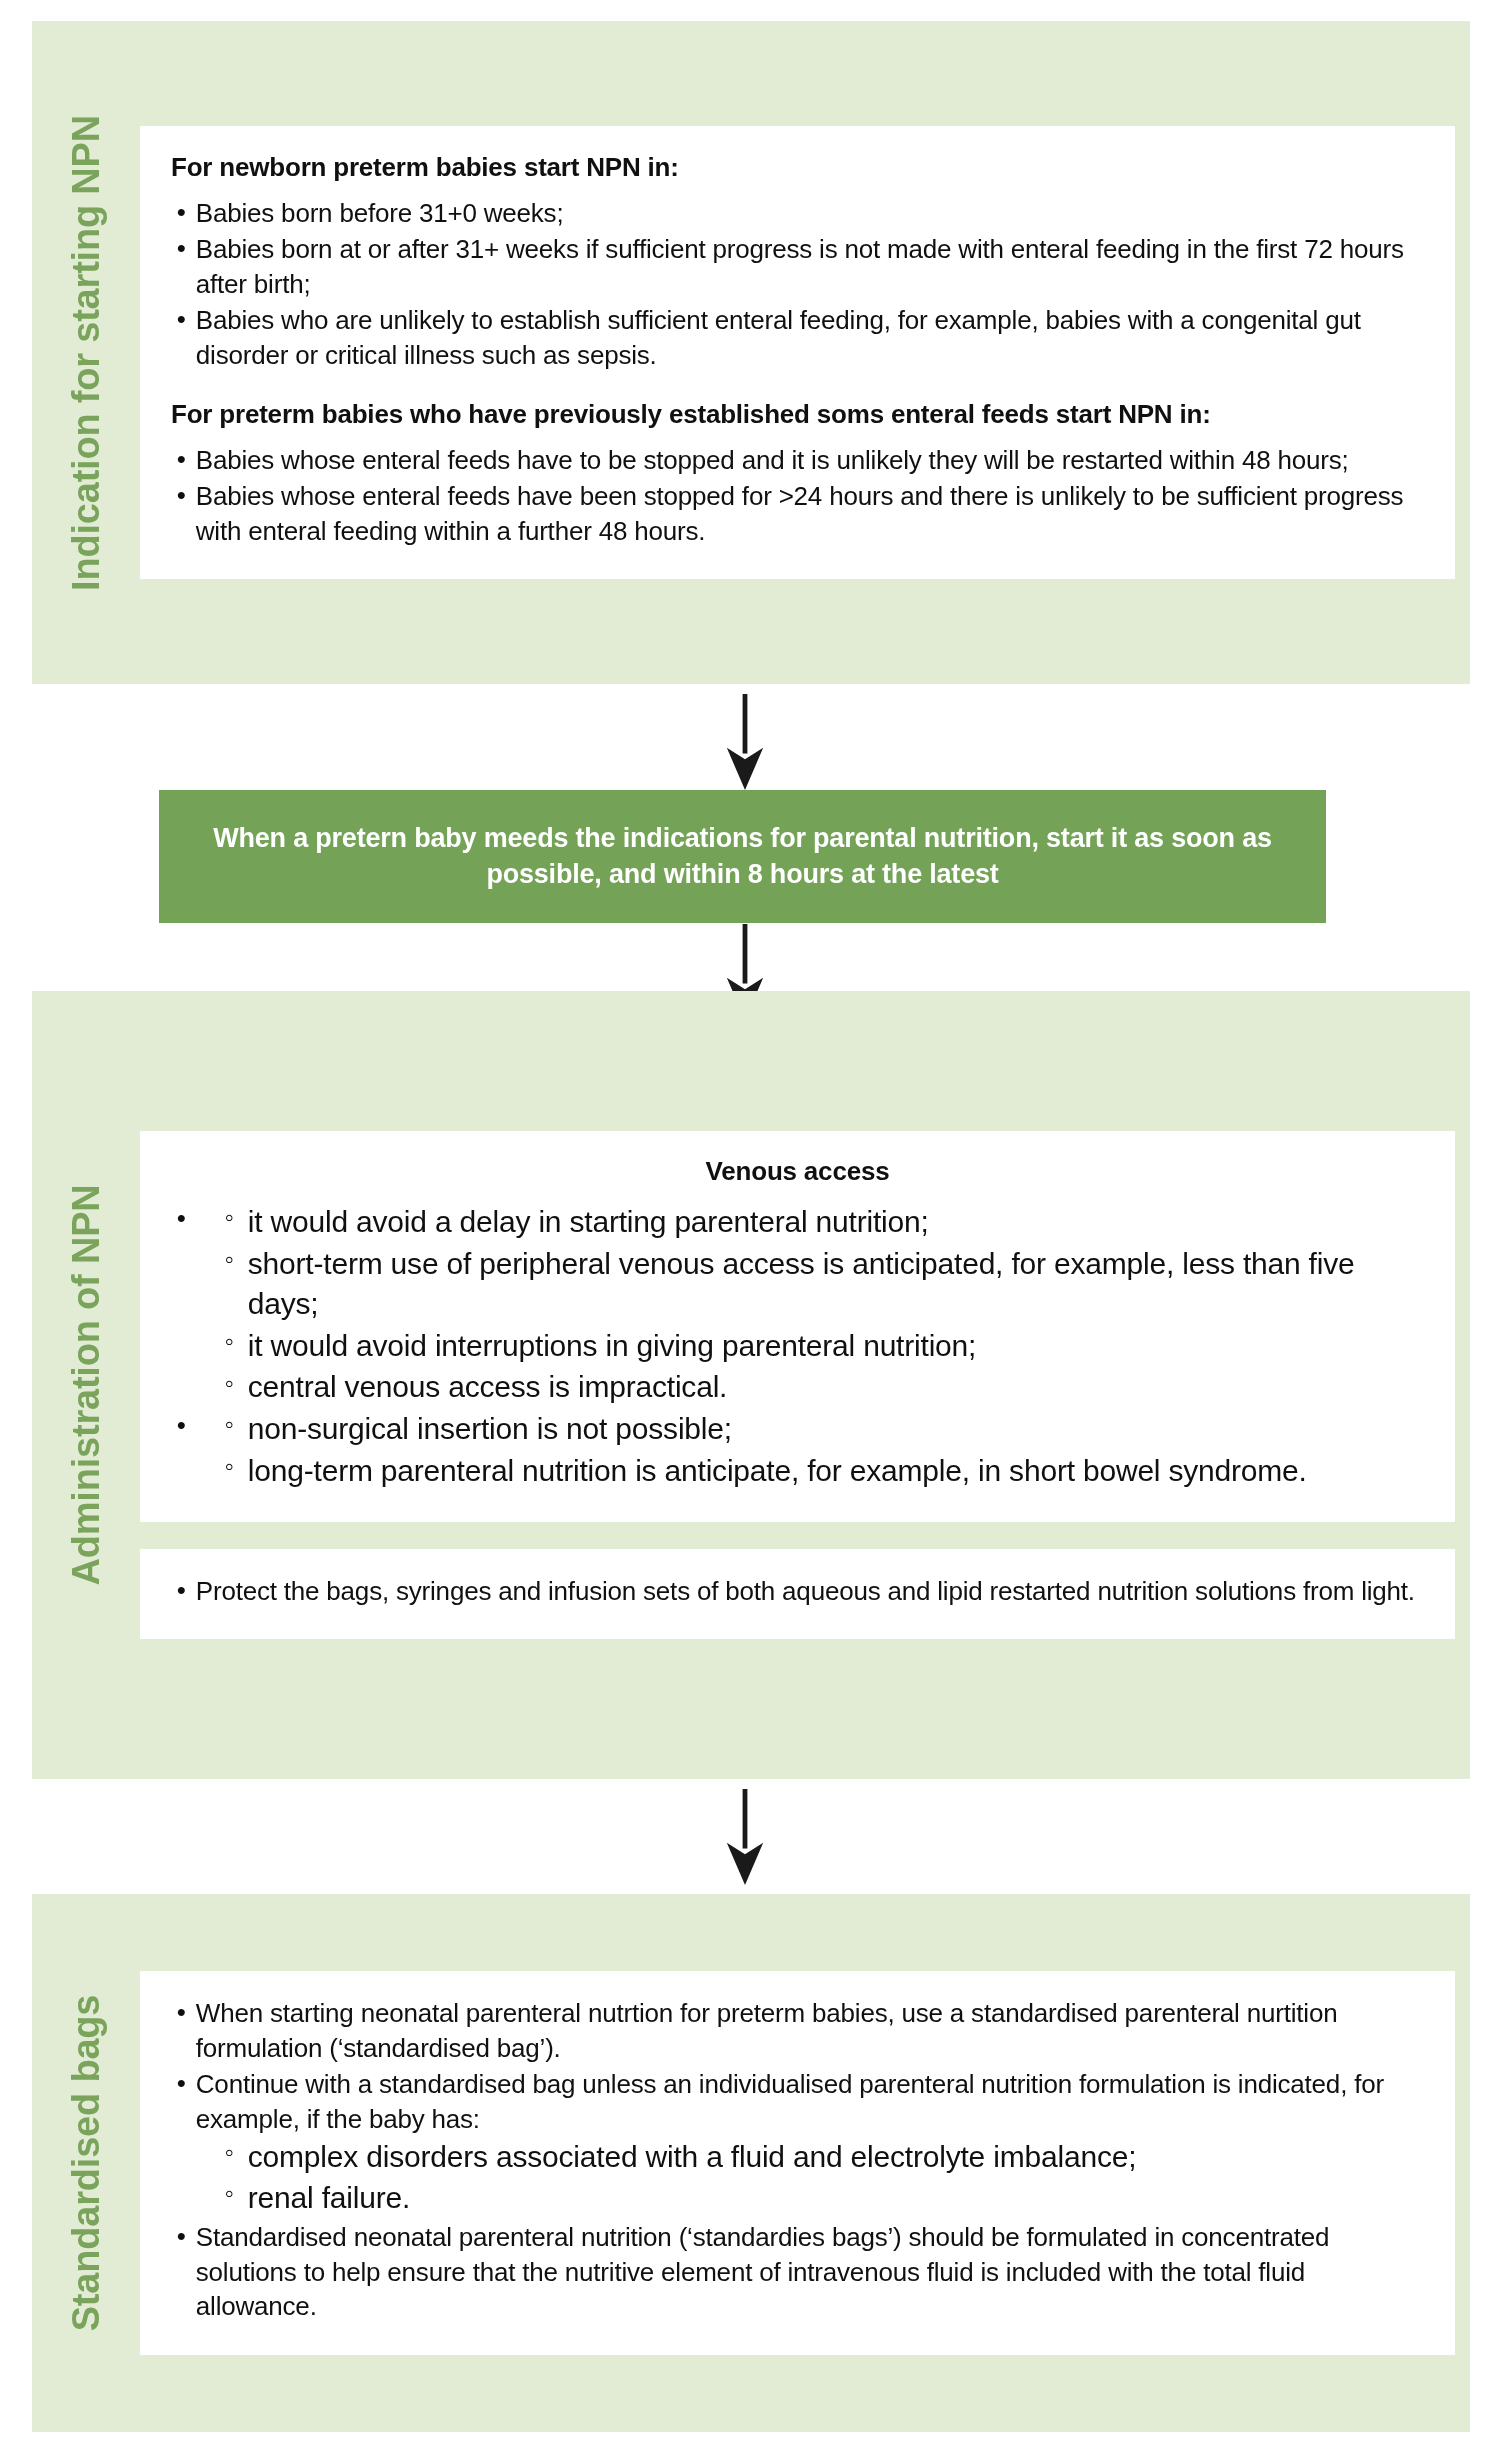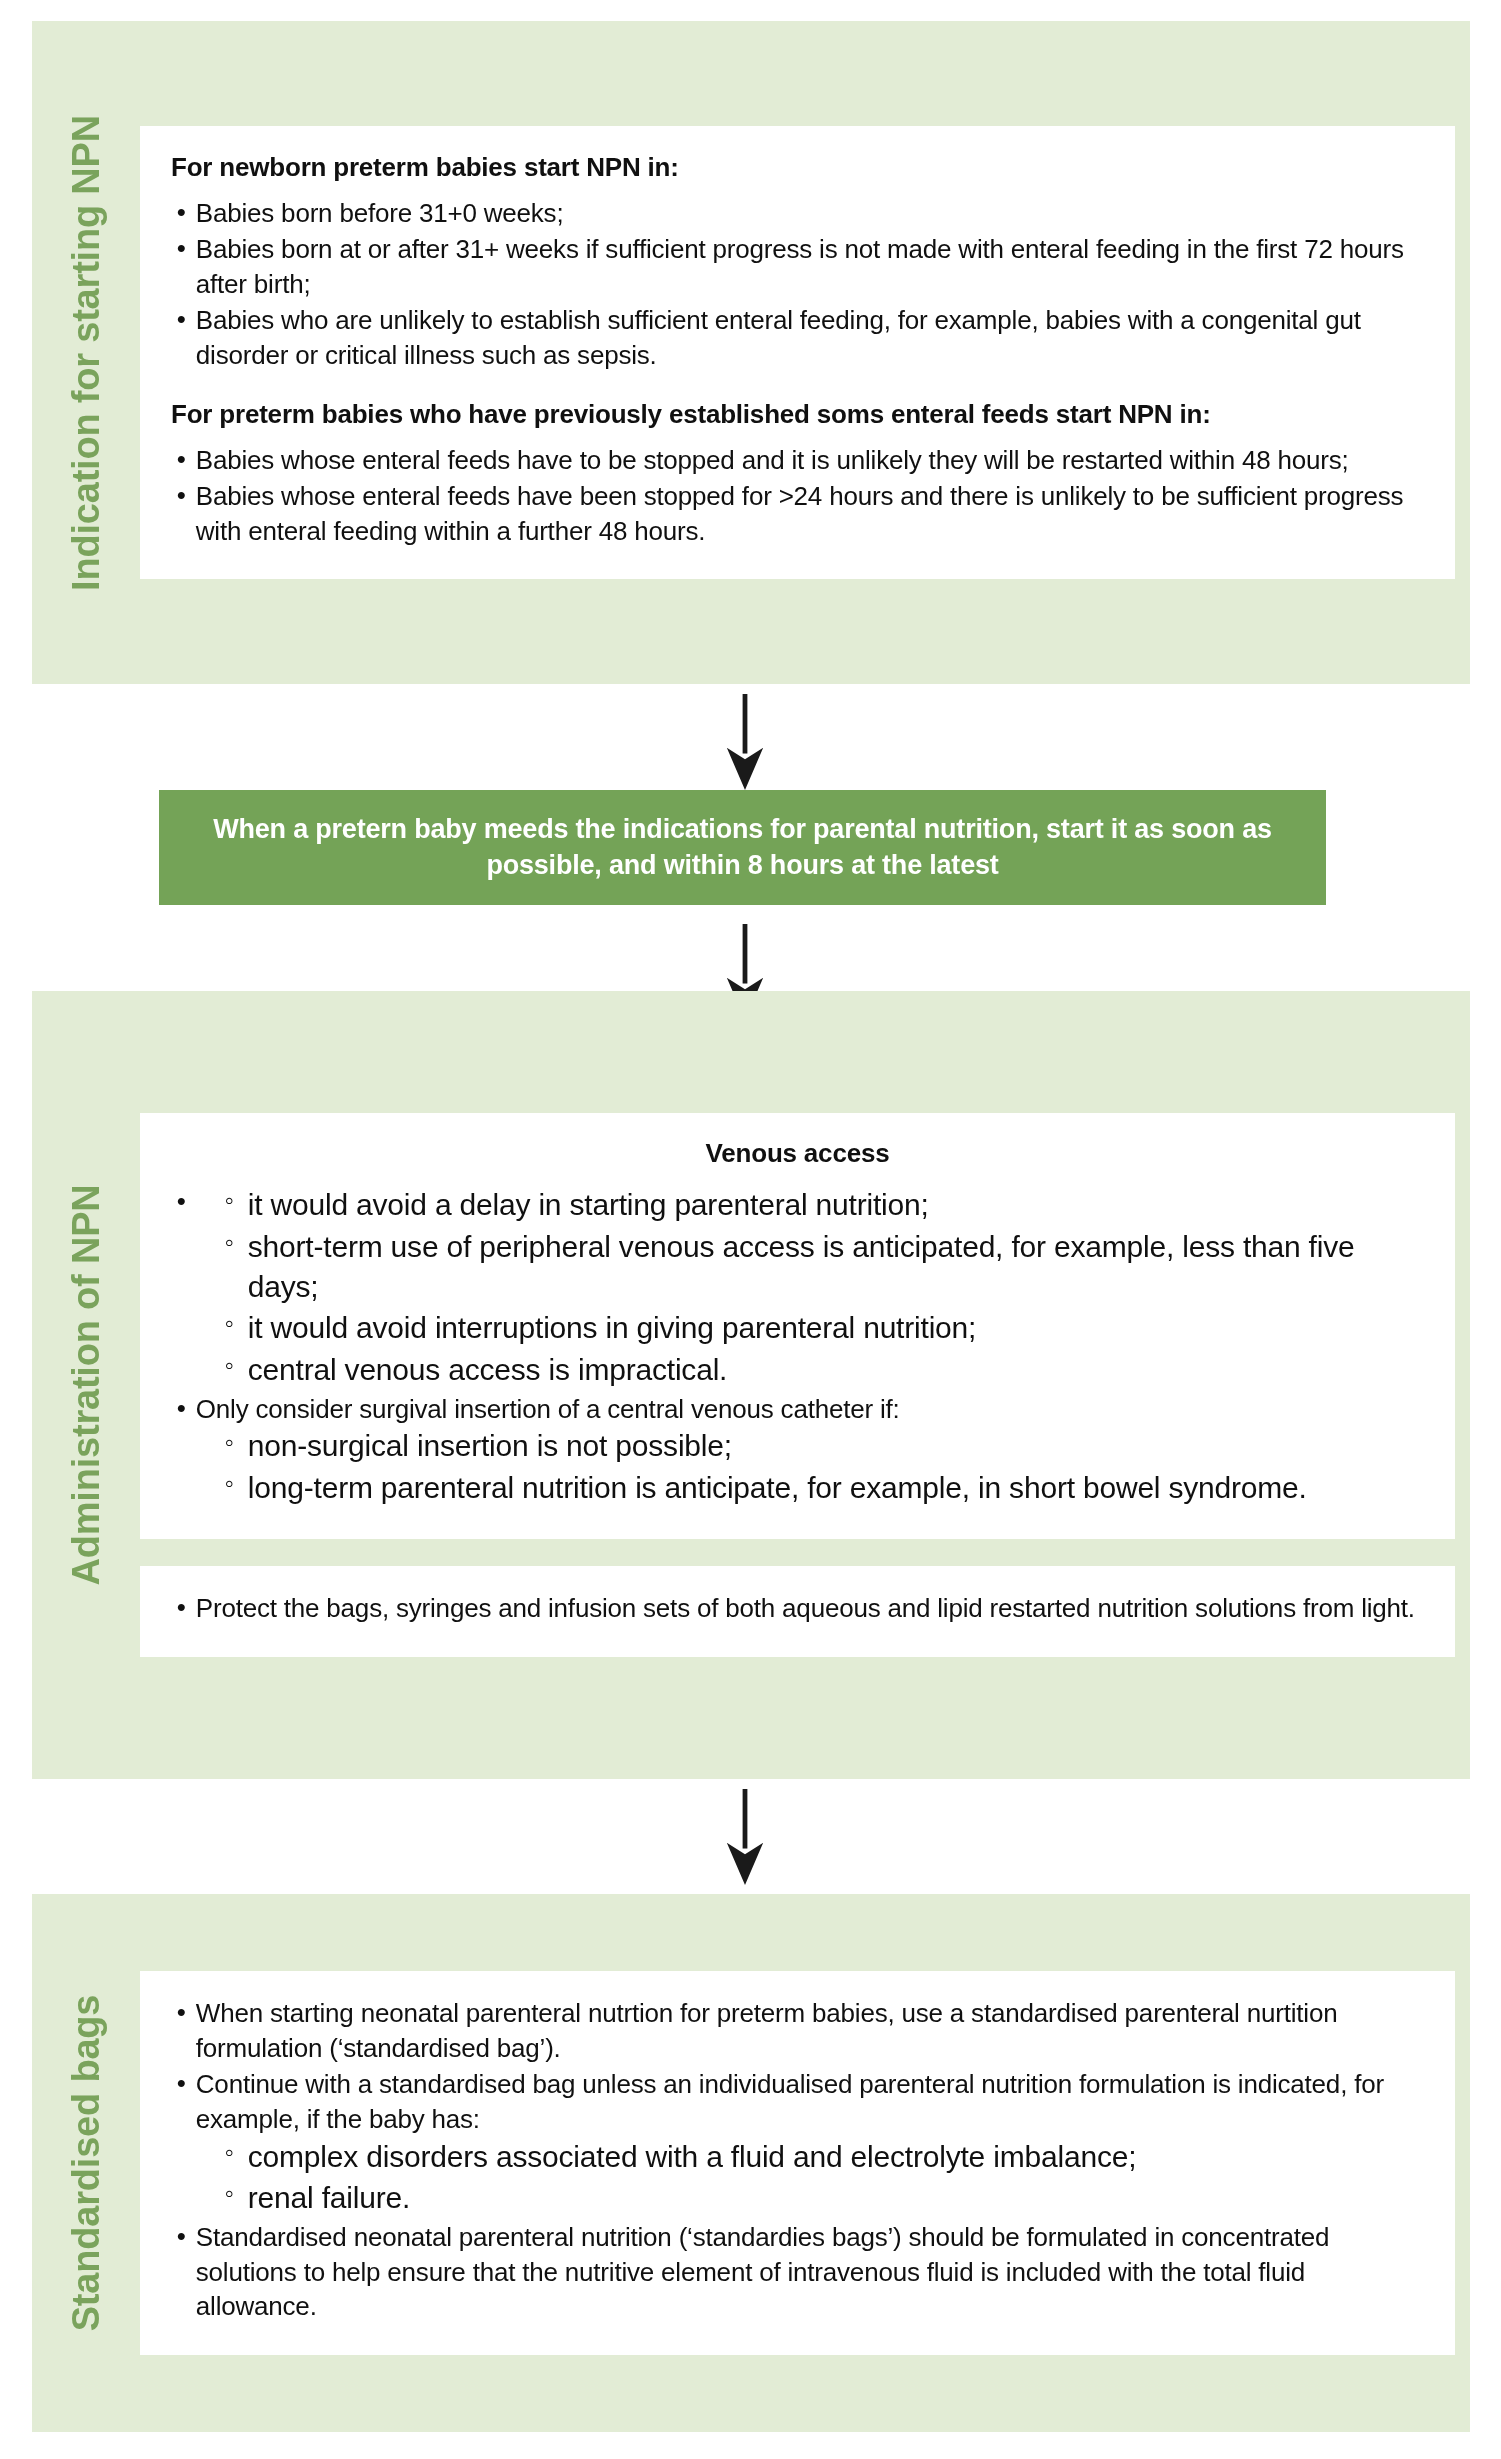--- a/index.html
+++ b/index.html
@@ -174,21 +174,21 @@
     </div>
   </div>
 
   <div class="arrow" style="left:723px; top:694px; height:96px;">
     <svg viewBox="0 0 46 100" preserveAspectRatio="none">
       <rect x="20.5" y="0" width="5" height="62" fill="#1a1a1a"></rect>
       <path d="M4 56 L23 100 L42 56 L23 68 Z" fill="#1a1a1a"></path>
     </svg>
   </div>
 
-  <div class="banner" style="left:159px; top:790px; width:1167px; height:115px;">
+  <div class="banner" style="left:159px; top:790px; width:1167px; height:133px;">
     <div class="banner-text">When a pretern baby meeds the indications for parental nutrition, start it as soon as possible, and within 8 hours at the latest</div>
   </div>
 
   <div class="arrow" style="left:723px; top:924px; height:96px;">
     <svg viewBox="0 0 46 100" preserveAspectRatio="none">
       <rect x="20.5" y="0" width="5" height="62" fill="#1a1a1a"></rect>
       <path d="M4 56 L23 100 L42 56 L23 68 Z" fill="#1a1a1a"></path>
     </svg>
   </div>
 
@@ -203,21 +203,20 @@
         <ul class="lvl1">
           <li>
             <ul class="lvl2">
               <li>it would avoid a delay in starting parenteral nutrition;</li>
               <li>short-term use of peripheral venous access is anticipated, for example, less than five days;</li>
               <li>it would avoid interruptions in giving parenteral nutrition;</li>
               <li>central venous access is impractical.</li>
             </ul>
           </li>
           <li>
-            <span>Only consider surgival insertion of a central venous catheter if:</span>
             <ul class="lvl2">
               <li>non-surgical insertion is not possible;</li>
               <li>long-term parenteral nutrition is anticipate, for example, in short bowel syndrome.</li>
             </ul>
           </li>
         </ul>
       </div>
 
       <div class="card">
         <ul class="lvl1">

